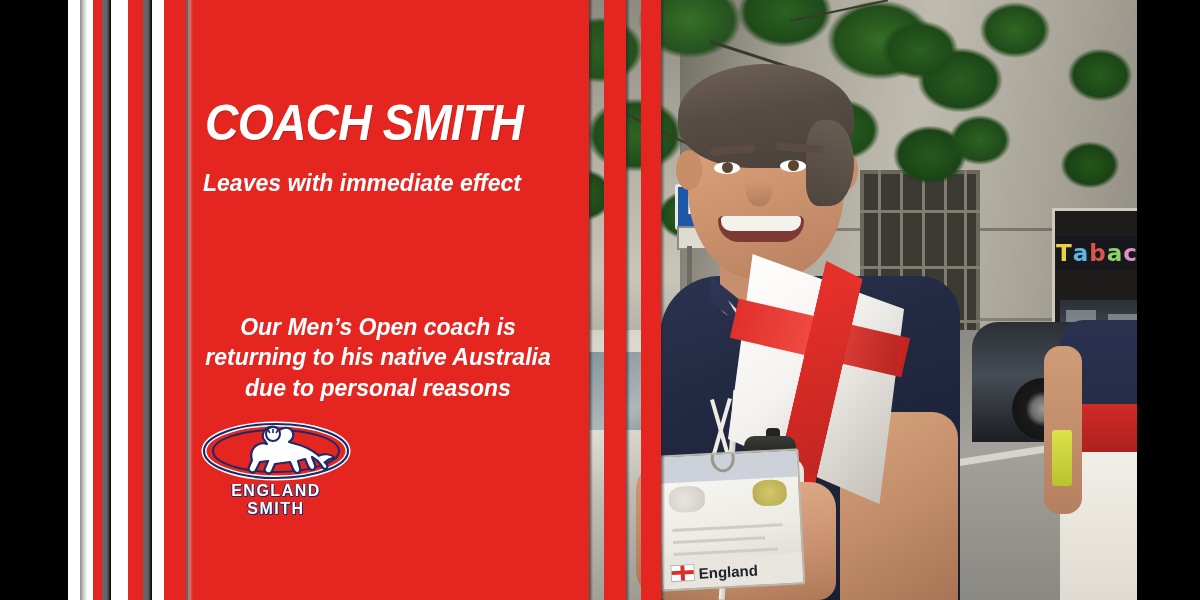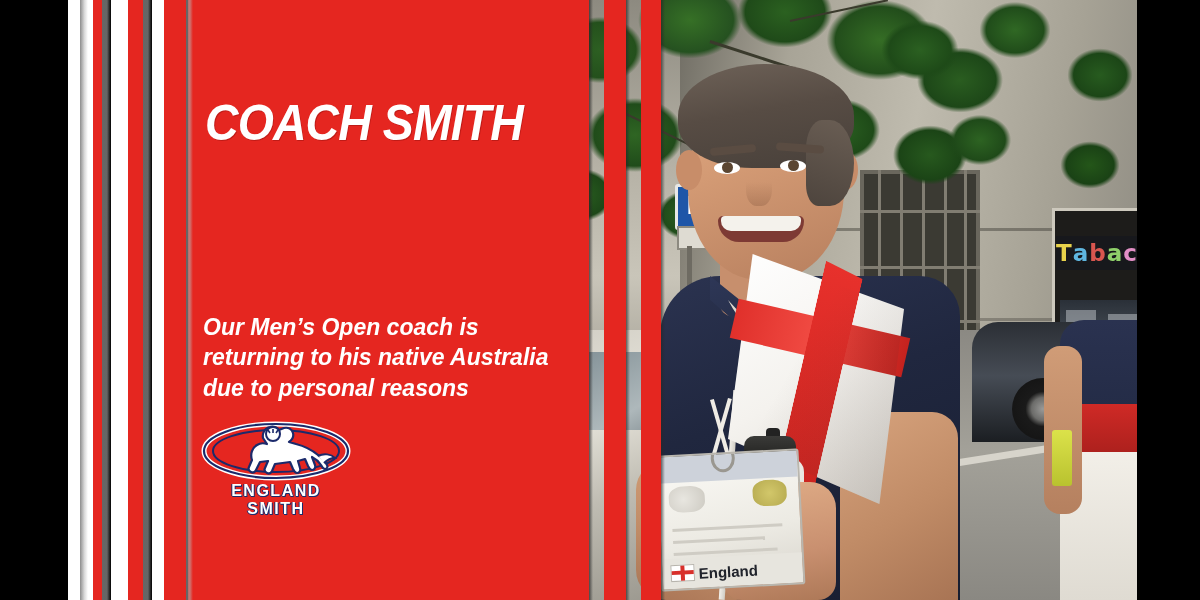--- a/index.html
+++ b/index.html
@@ -169,21 +169,21 @@
   .rblack{position:absolute;left:1137px;top:0;width:63px;height:600px;background:#000;}
 
   
   .headline{position:absolute;left:205px;top:98px;color:#fff;font-weight:bold;font-style:italic;
     font-size:50px;letter-spacing:-1px;line-height:1;
     font-family:"Liberation Sans",sans-serif;transform:scaleX(.93);transform-origin:left center;
     text-shadow:1px 1px 0 rgba(120,10,8,.35);white-space:nowrap;}
   .subhead{position:absolute;left:203px;top:172px;color:#fff;font-weight:bold;font-style:italic;
     font-size:23px;line-height:1;font-family:"Liberation Sans",sans-serif;white-space:nowrap;}
   .body{position:absolute;left:203px;top:312px;width:350px;color:#fff;font-weight:bold;font-style:italic;
-    font-size:23px;line-height:1.32;font-family:"Liberation Sans",sans-serif;}
+    font-size:23px;line-height:1.32;font-family:"Liberation Sans",sans-serif;text-align:center;}
 
   
   .logo{position:absolute;left:200px;top:420px;width:152px;height:92px;}
   .logo-oval{position:absolute;left:0;top:0;width:152px;height:62px;}
   .logo-text{position:absolute;left:0;top:62px;width:152px;text-align:center;color:#fff;
     font-weight:bold;font-size:16px;letter-spacing:1.5px;font-family:"Liberation Sans",sans-serif;
     text-shadow:1px 1px 0 #1b2a6b,-1px 0 0 #1b2a6b,0 1px 0 #1b2a6b;}
 </style>
 </head>
 <body>
@@ -311,20 +311,21 @@
   <div class="lwhite" style="left:111px;width:17px"></div>
   <div class="lred" style="left:128px;width:15px"></div>
   <div class="lshade" style="left:143px;width:9px"></div>
   <div class="lwhite" style="left:152px;width:12px"></div>
   <div class="lred" style="left:164px;width:22px"></div>
   <div class="lshade" style="left:186px;width:7px"></div>
 
   <div class="rblack"></div>
 
   <div class="headline">COACH SMITH</div>
+  <div class="subhead">Leaves with immediate effect</div>
   <div class="body">Our Men’s Open coach is returning to his native Australia due to personal reasons</div>
 
   <div class="logo">
     <svg class="logo-oval" viewBox="0 0 152 62">
       <ellipse cx="76" cy="31" rx="72" ry="27" fill="none" stroke="#FFFFFF" stroke-width="5"></ellipse>
       <ellipse cx="76" cy="31" rx="72" ry="27" fill="none" stroke="#1B2A6B" stroke-width="2.2"></ellipse>
       <ellipse cx="76" cy="31" rx="63" ry="21" fill="none" stroke="#1B2A6B" stroke-width="2"></ellipse>
       <g>
         <path d="M52 40 C50 34 52 28 57 25 C60 23 64 23 67 24 L63 18 C62 13 65 8 70 7
                  C73 6 77 7 79 10 L84 8 C88 7 92 9 93 13 C94 17 92 20 89 22

